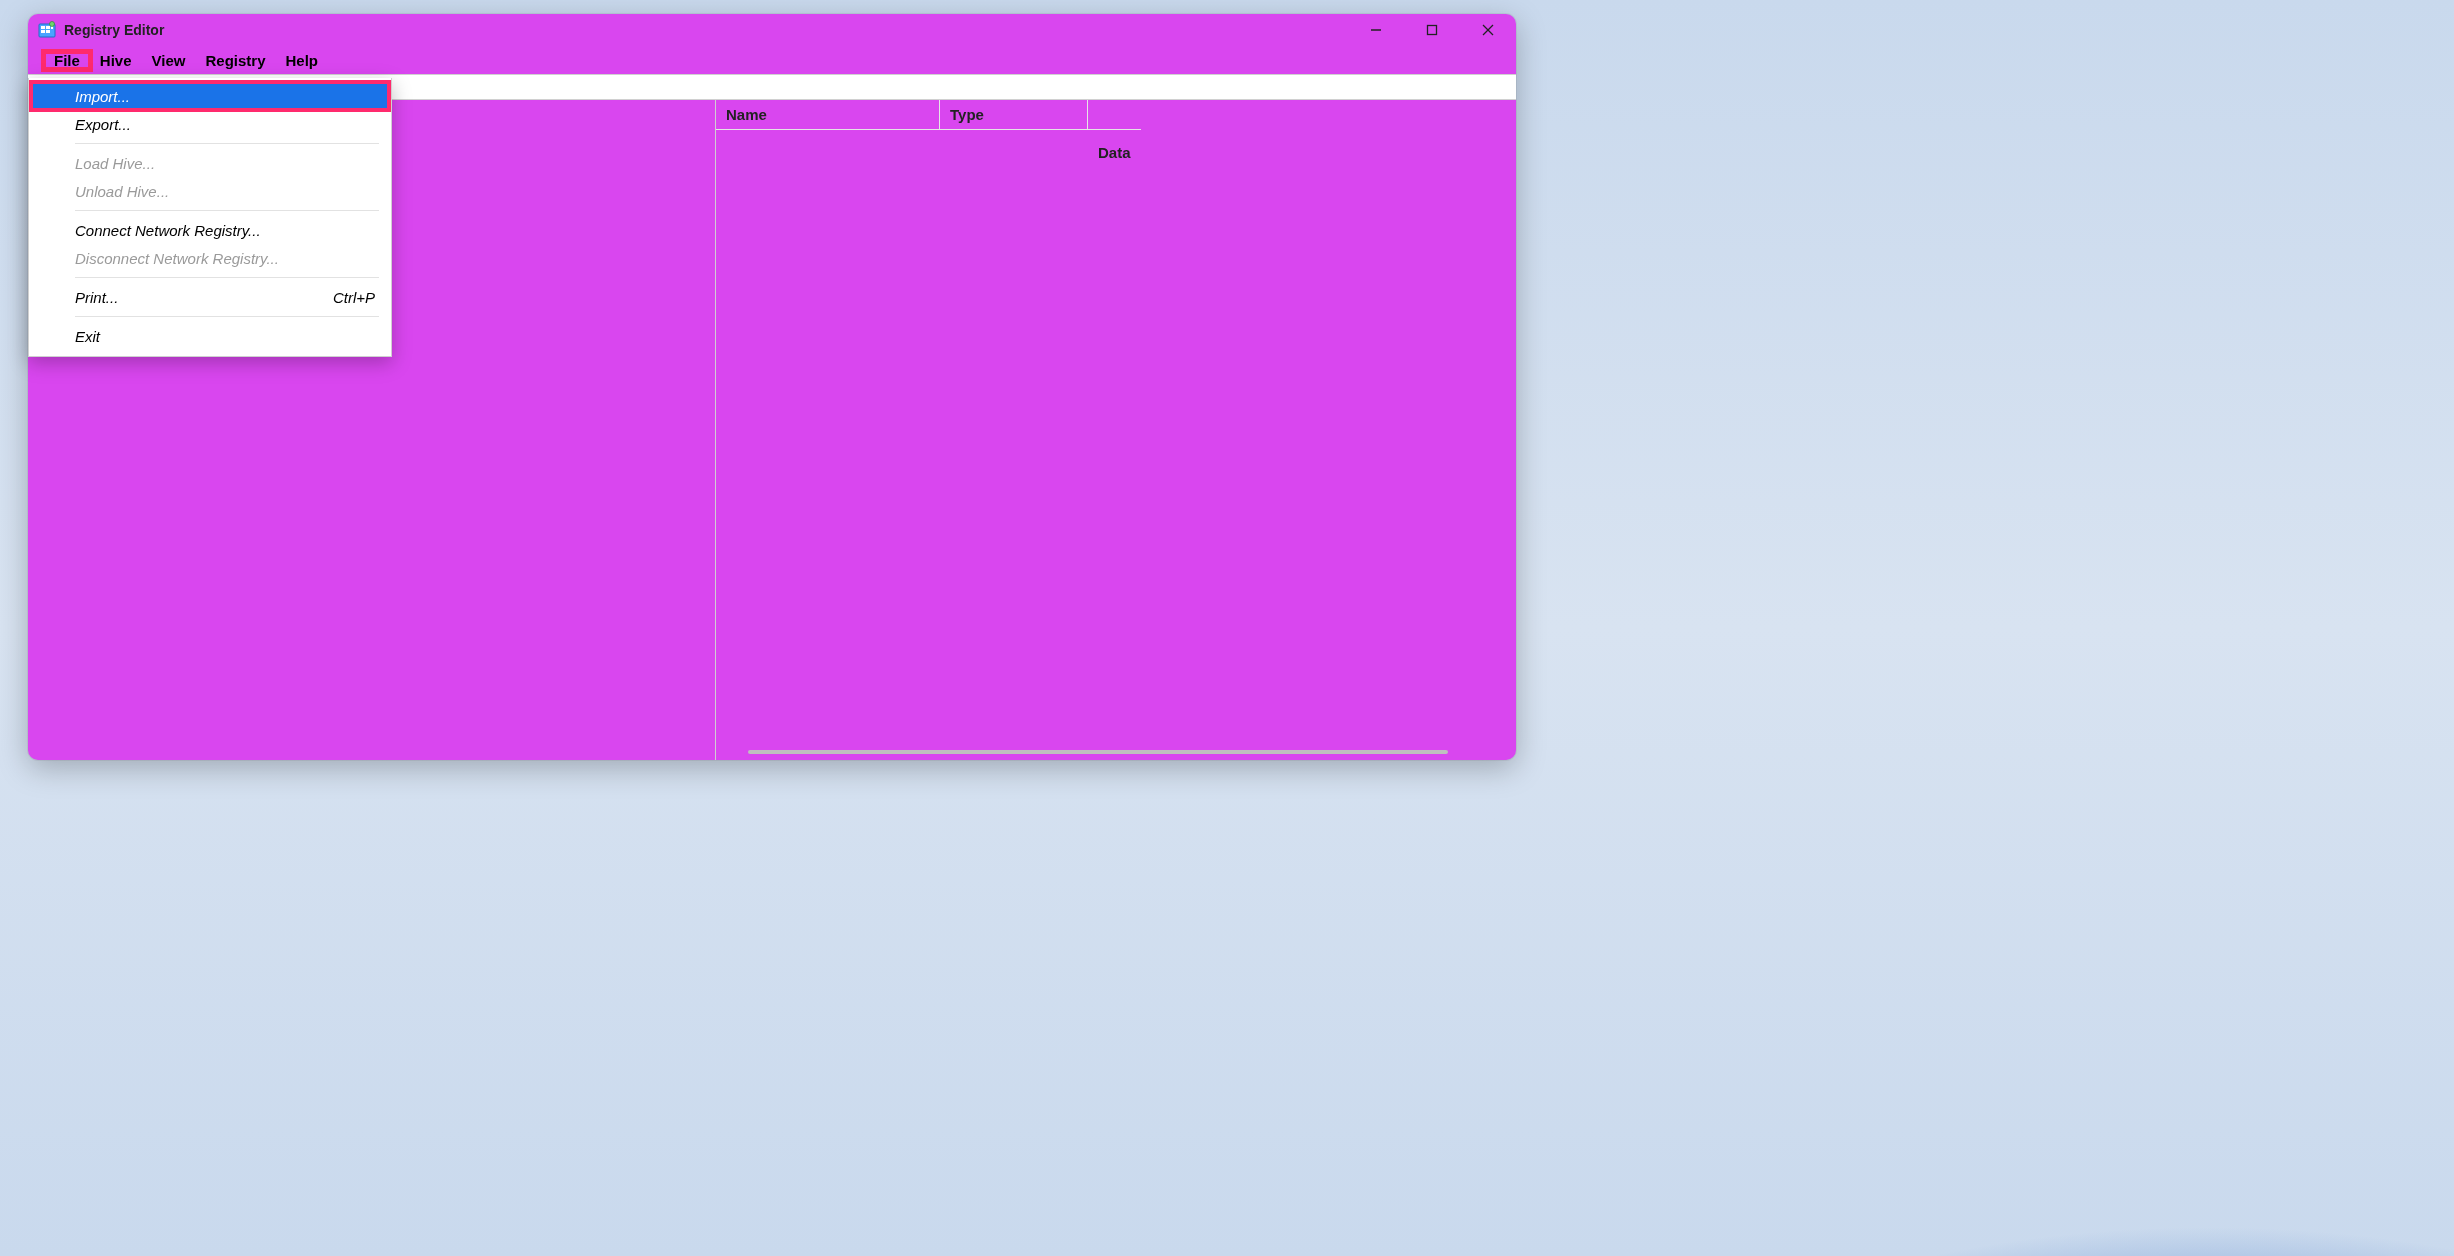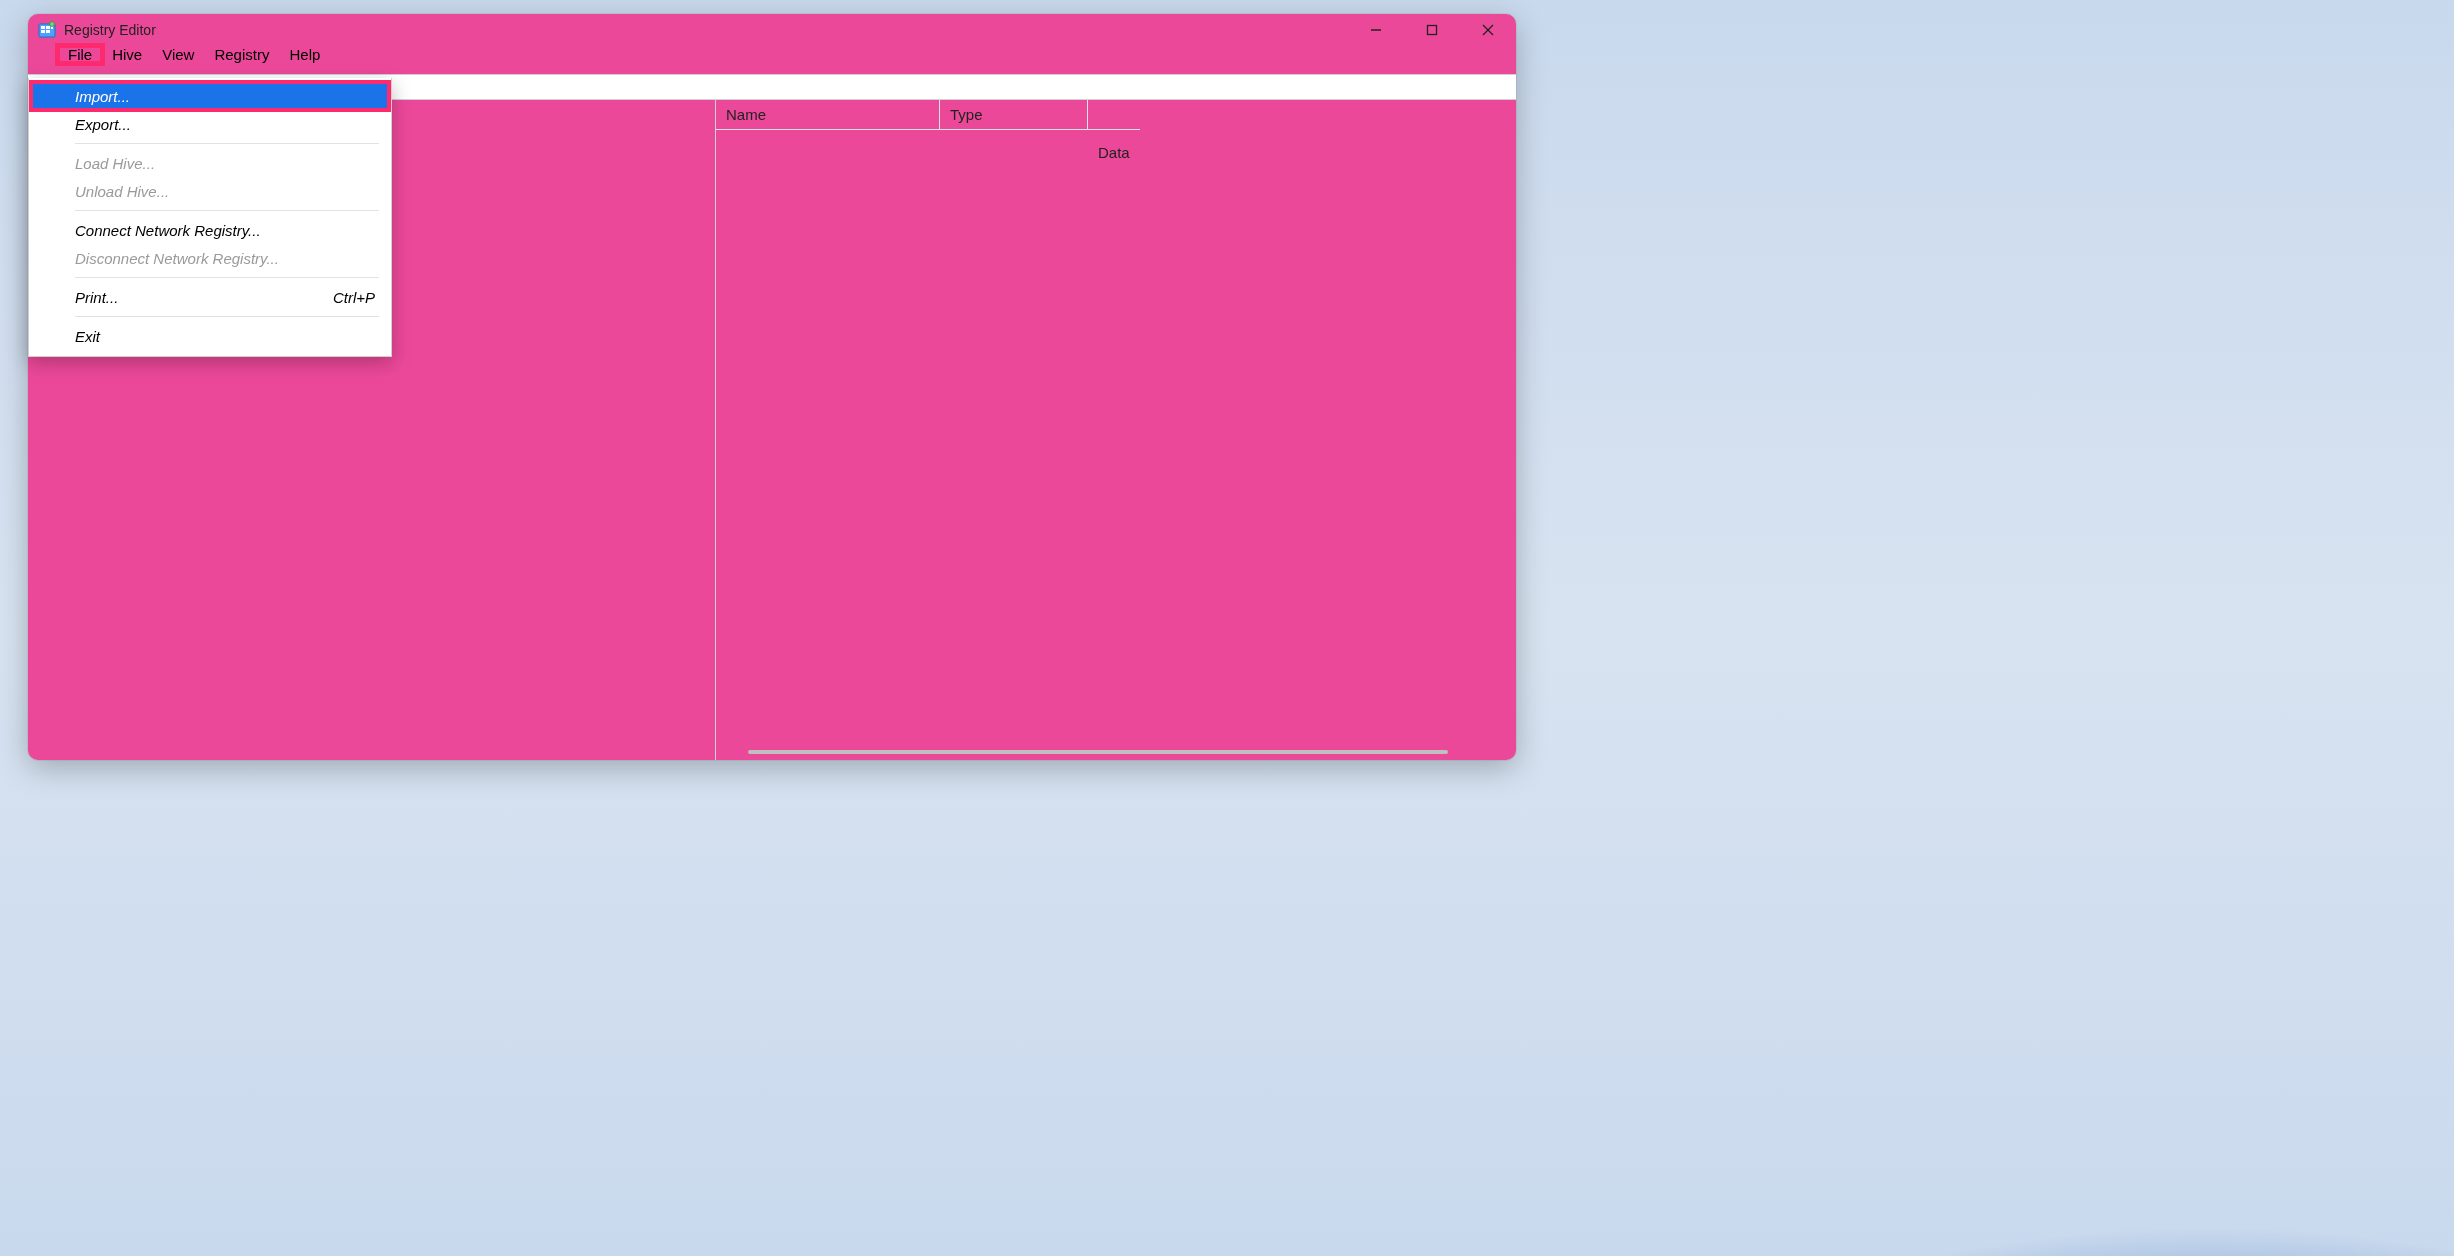--- a/index.html
+++ b/index.html
@@ -17,27 +17,28 @@
       radial-gradient(ellipse 800px 350px at 80% -20%, #1e5bb8 0%, rgba(30,91,184,0.4) 40%, transparent 70%),
       linear-gradient(180deg, #c9d9ed 0%, #d8e3f1 50%, #c9d9ed 100%);
     z-index: 0;
   }
   .window {
     position: absolute;
     left: 28px;
     top: 14px;
     width: 1488px;
     height: 746px;
-    background: #ec4899;
+    background: #d946ef;
     border-radius: 10px;
     box-shadow: 0 8px 30px rgba(0,0,0,0.25), 0 0 0 1px rgba(0,0,0,0.05);
     display: flex;
     flex-direction: column;
     overflow: hidden;
     z-index: 1;
+    font-weight: bold;
   }
   .titlebar {
     height: 32px;
     display: flex;
     align-items: center;
     padding-left: 10px;
     font-size: 14px;
     color: #222;
     position: relative;
   }
@@ -53,25 +54,24 @@
   }
   .win-btn {
     width: 56px; height: 32px;
     display: flex; align-items: center; justify-content: center;
     color: #222;
   }
 
   .menubar {
     height: 28px;
     display: flex;
-    align-items: flex-start;
+    align-items: center;
     padding-left: 16px;
     font-size: 15px;
     color: #000;
-    margin-left: 14px;
   }
   .menu-item {
     padding: 0 10px;
     display: flex;
     align-items: center;
     position: relative;
   }
   .menu-item.highlighted {
     outline: 5px solid #ff2a6d;
     outline-offset: -2px;

